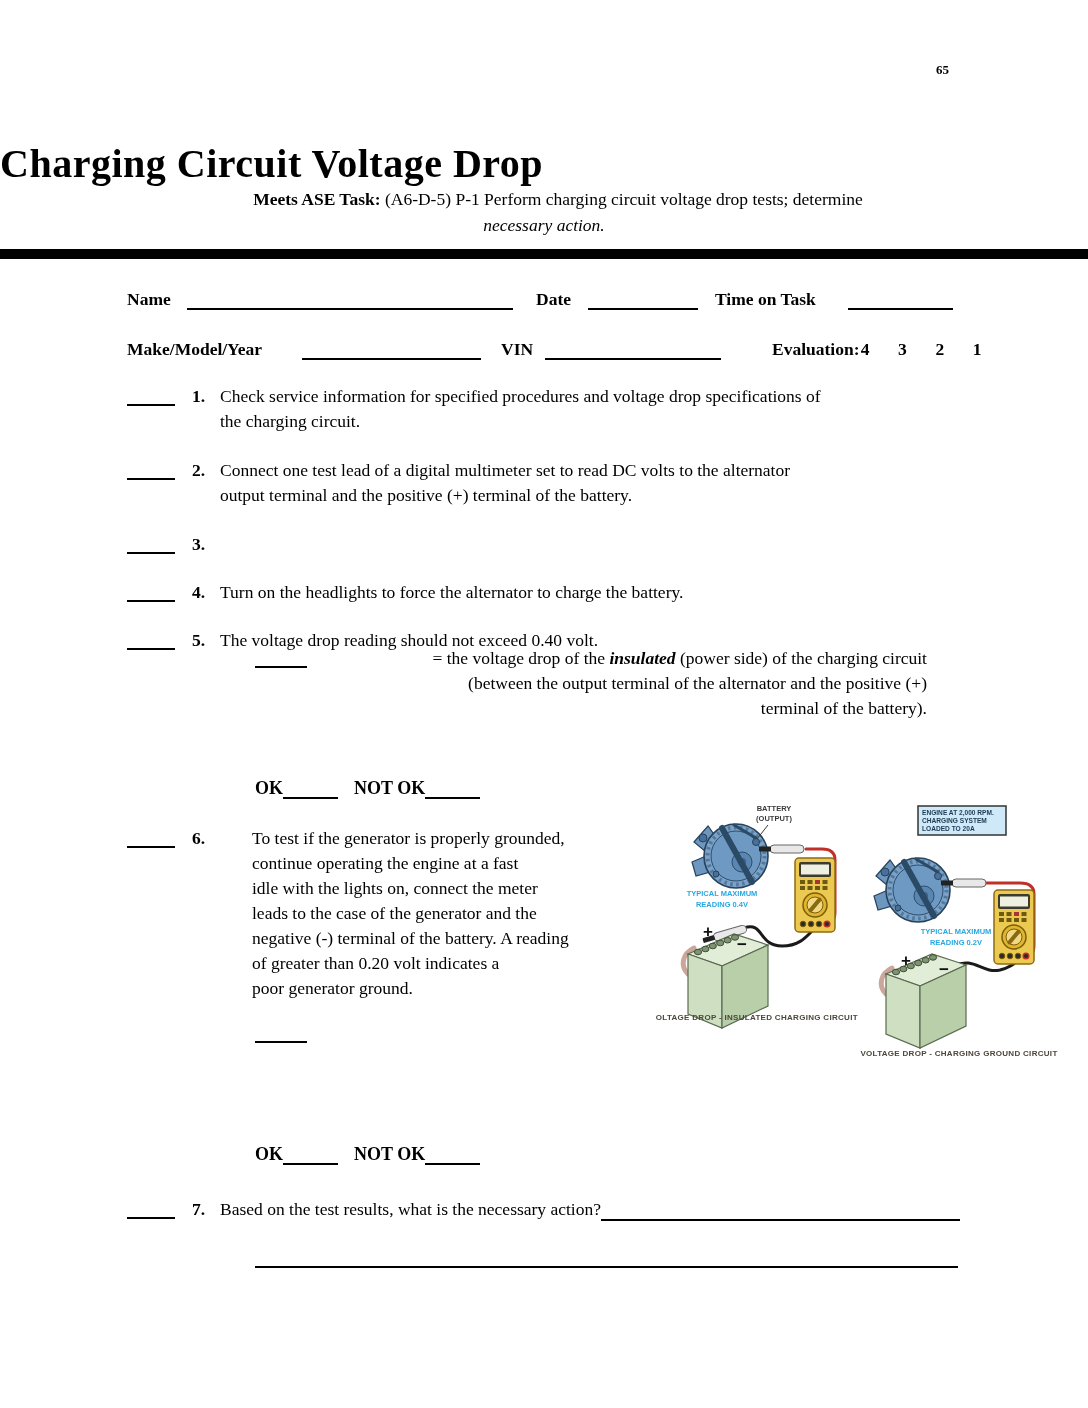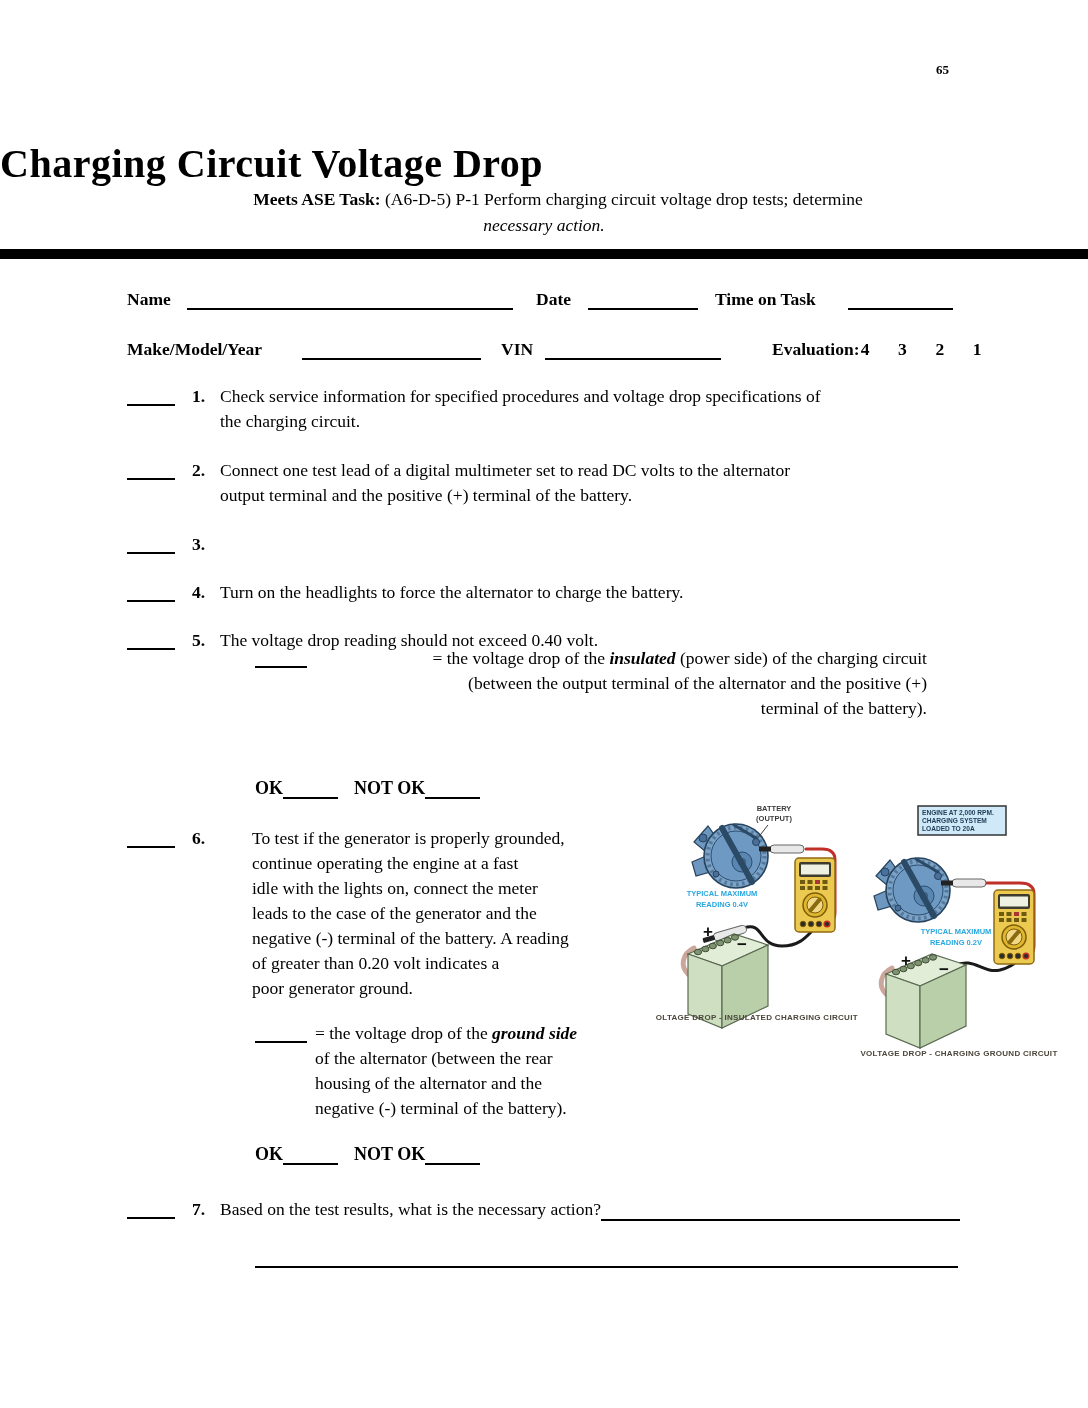--- a/index.html
+++ b/index.html
@@ -125,24 +125,20 @@
 continue operating the engine at a fast
 idle with the lights on, connect the meter
 leads to the case of the generator and the
 negative (-) terminal of the battery.  A reading
 of greater than 0.20 volt indicates a
 poor generator ground.</div>
 </div>
 
 <div class="subrow" style="top:1021px;">
   <span class="subblank"></span>
-  <div class="subtext" style="width:330px;"><span>= the voltage drop of the </span><span class="ital">ground side</span><span>
-of the alternator (between the rear
-housing of the alternator and the
-negative (-) terminal of the battery).</span></div>
 </div>
 
 <div class="okrow" style="top:1143px;">
   <span>OK</span><span class="okblank"></span><span class="oksep"></span><span>NOT OK</span><span class="okblank"></span>
 </div>
 
 <div class="step" style="top:1197px;">
   <span class="sblank"></span>
   <span class="snum">7.</span>
   <div class="stext" style="flex:none; white-space:nowrap;">Based on the test results, what is the necessary action? </div>

